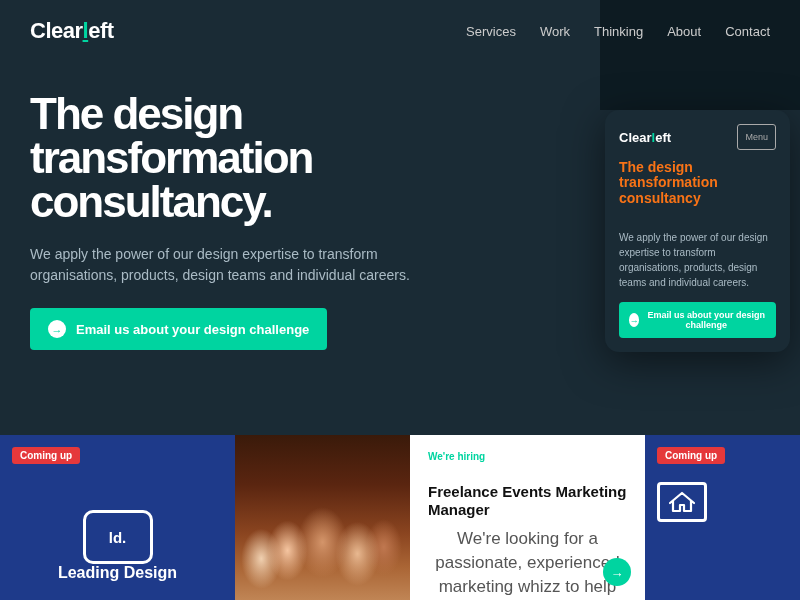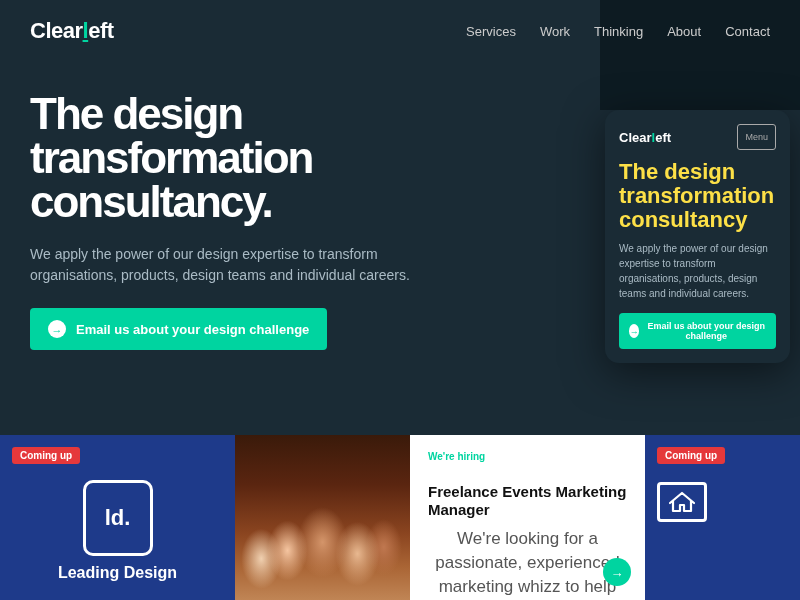--- a/index.html
+++ b/index.html
@@ -123,30 +123,30 @@
       left: 12px;
       background: #e5383b;
       color: #fff;
       font-size: 10px;
       font-weight: 700;
       padding: 3px 8px;
       border-radius: 3px;
     }
     .ld-logo {
       width: 70px;
-      height: 76px;
+      height: 54px;
       border: 3px solid #fff;
       border-radius: 10px;
       display: flex;
       align-items: center;
       justify-content: center;
       color: #fff;
-      font-size: 22px;
-      font-weight: 900;
-      margin-bottom: 8px;
+      font-size: 15px;
+      font-weight: 900;
+      margin-bottom: 0;
     }
     .card-leading-title {
       color: #fff;
       font-size: 16px;
       font-weight: 800;
     }
 
     
     .card-photo {
       width: 175px;
@@ -252,25 +252,25 @@
     .menu-btn {
       border: 1px solid #aaa;
       color: #aaa;
       background: transparent;
       font-size: 9px;
       padding: 7px 7px;
       border-radius: 3px;
       cursor: pointer;
     }
     .mobile-card-headline {
-      color: #fde047;
-      font-size: 22px;
+      color: #f97316;
+      font-size: 14px;
       font-weight: 900;
       line-height: 1.1;
-      margin-bottom: 8px;
+      margin-bottom: 24px;
     }
     .mobile-card-sub {
       color: #aabbc5;
       font-size: 10px;
       line-height: 1.5;
       margin-bottom: 12px;
     }
     .mobile-cta {
       display: inline-flex;
       align-items: center;

